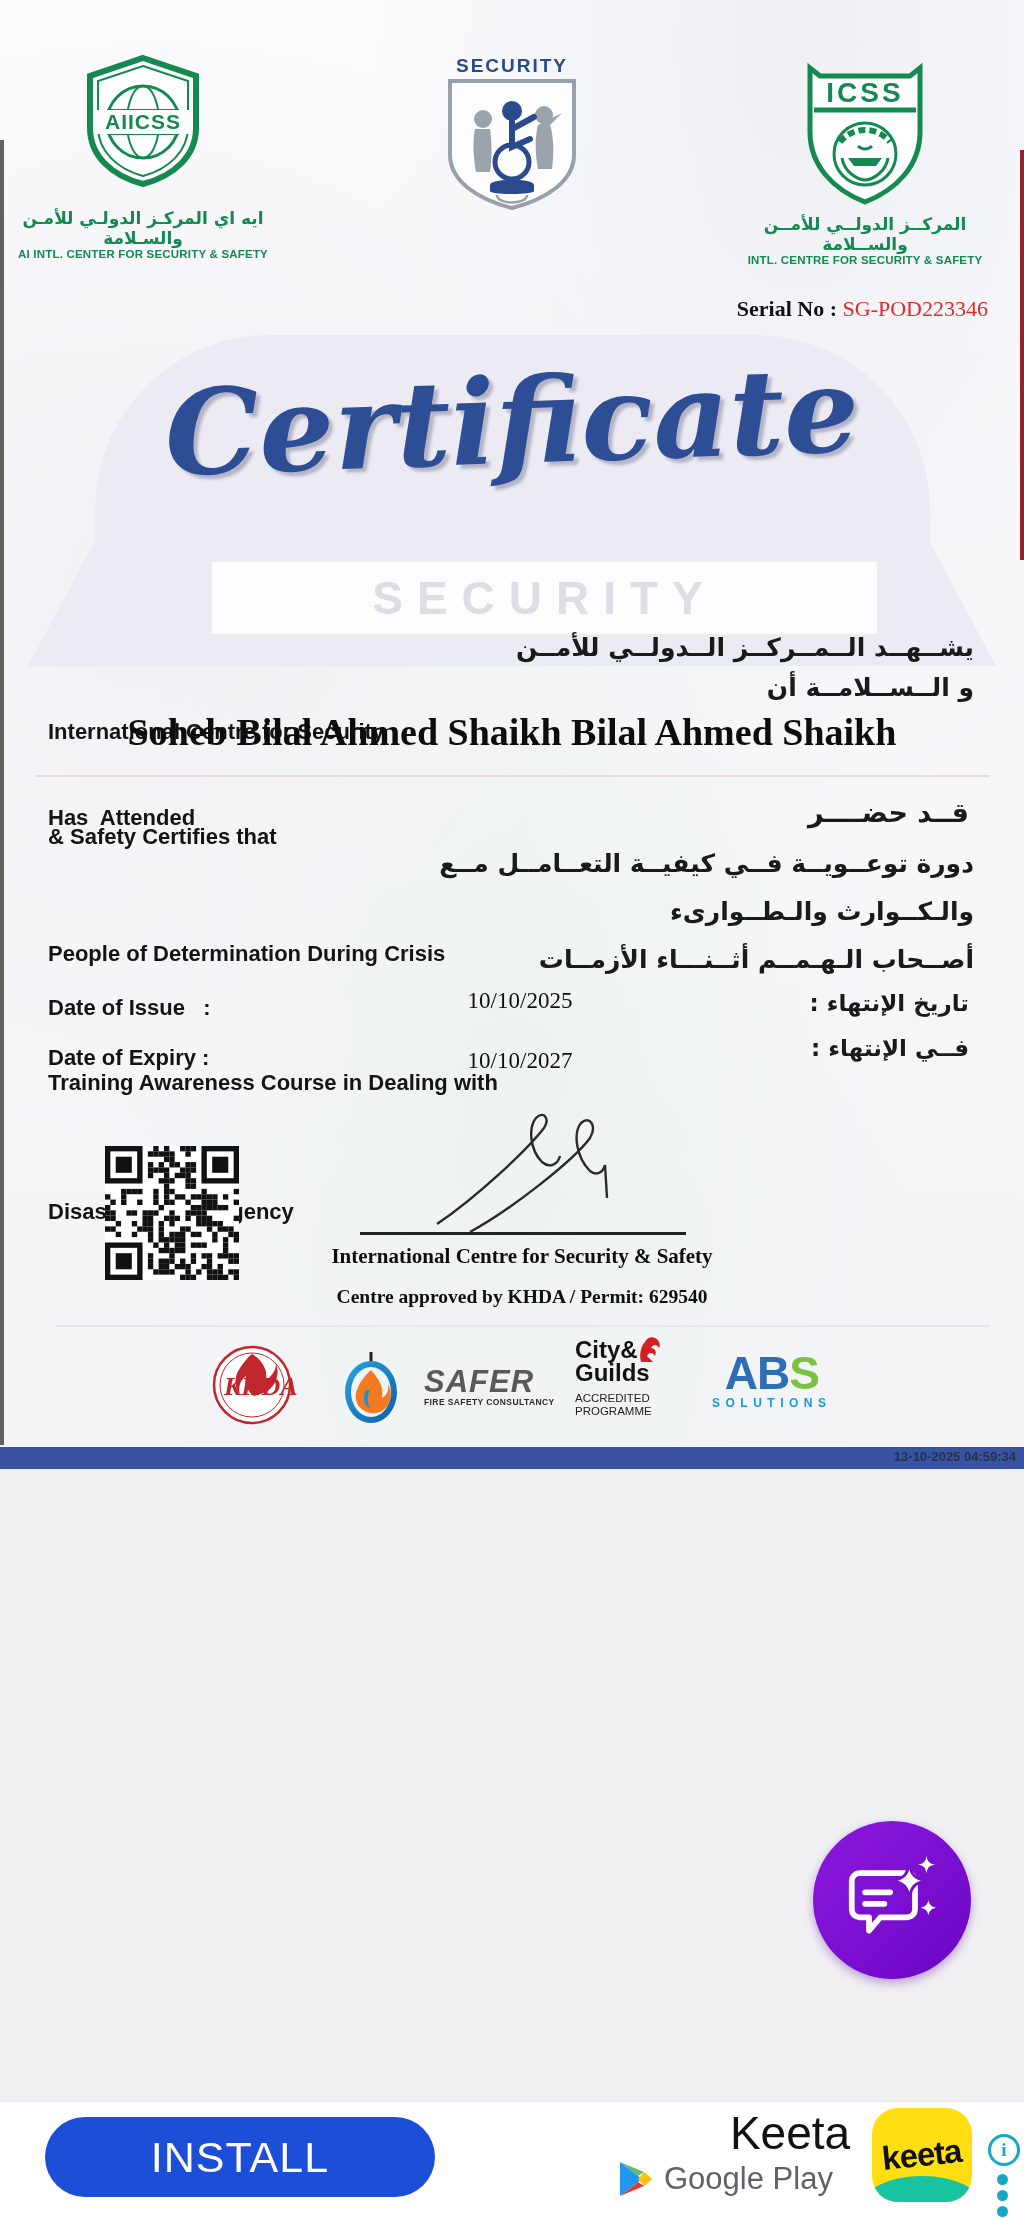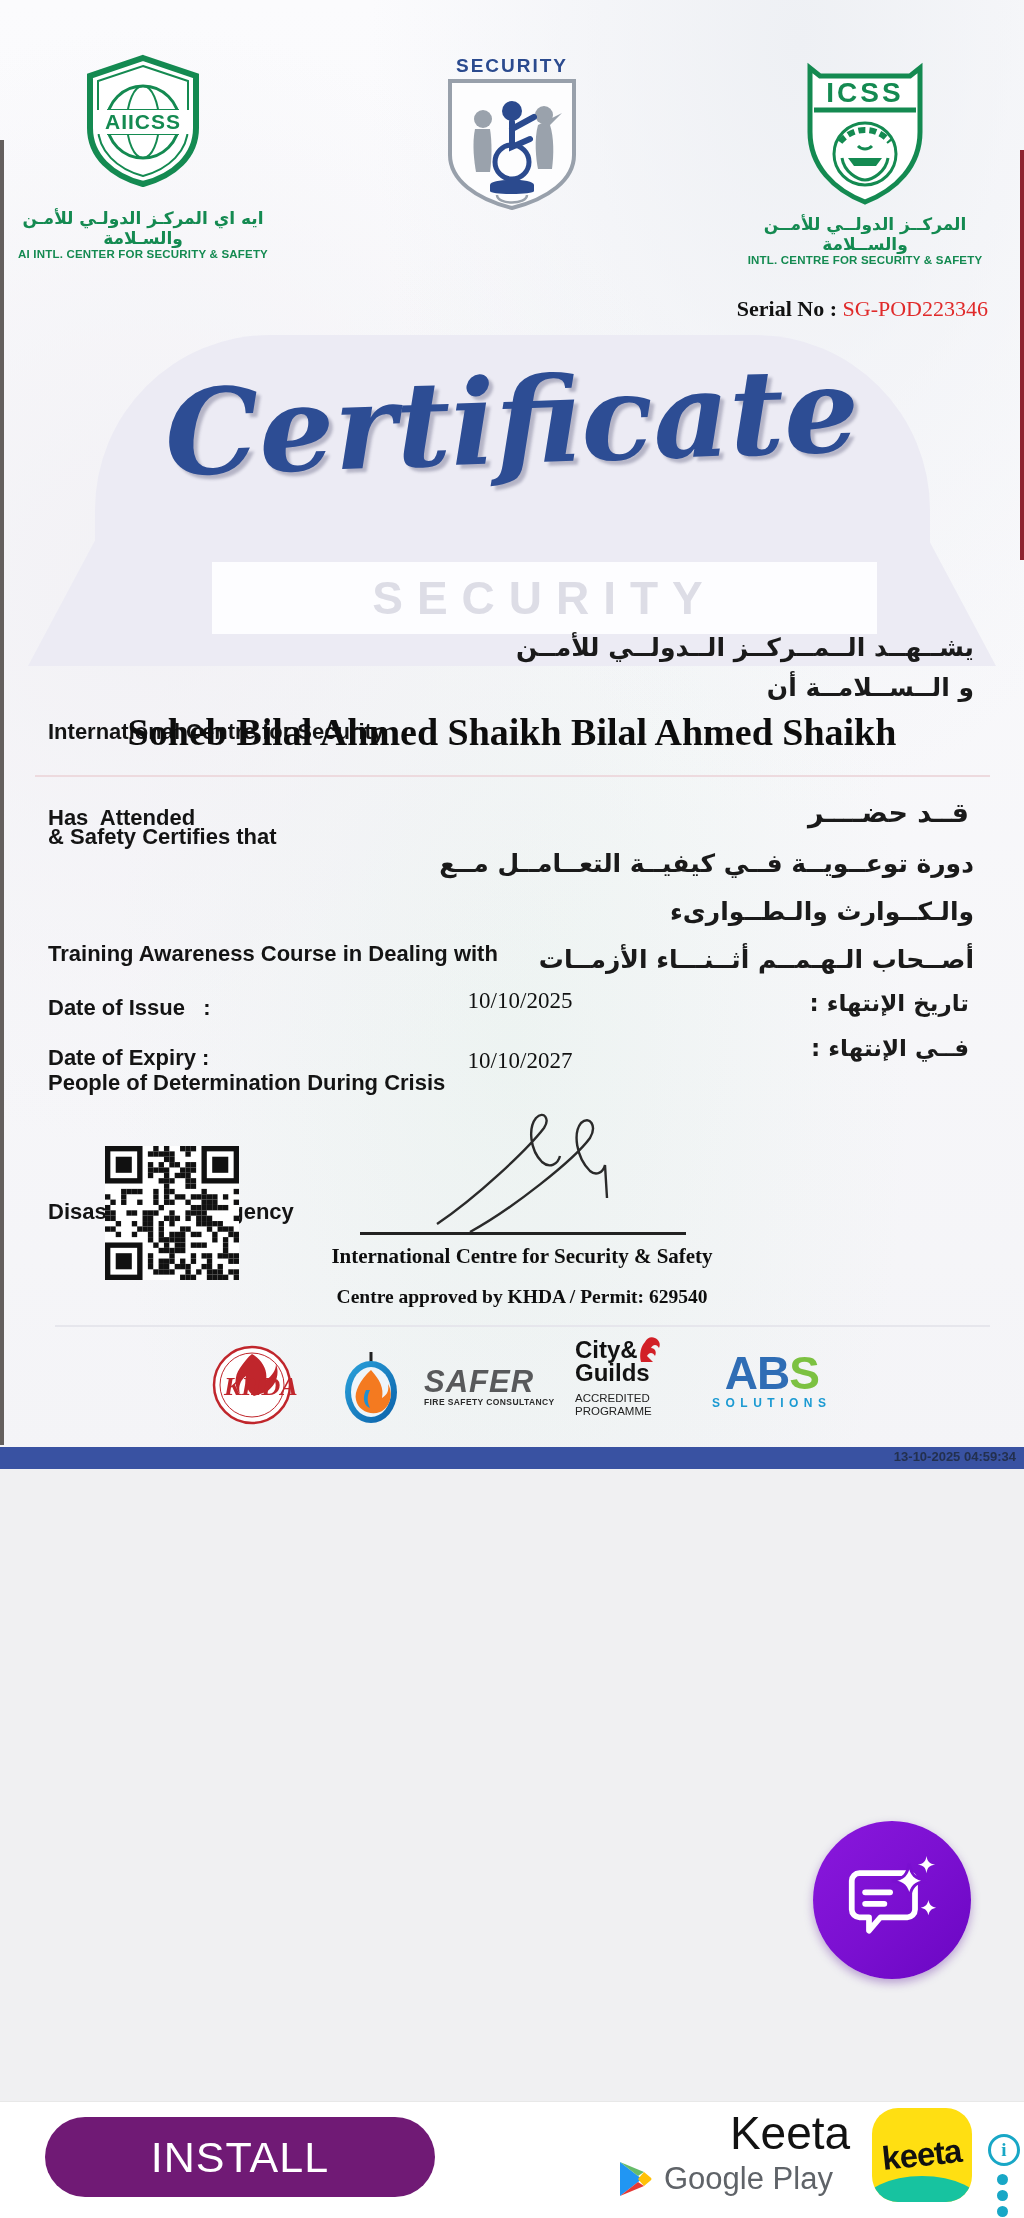--- a/index.html
+++ b/index.html
@@ -51,21 +51,21 @@
   
   .blue-band{left:0;top:1447px;width:1024px;height:22px;background:#3952a2;}
   .timestamp{position:absolute;right:8px;top:2px;font-size:13px;font-weight:bold;color:#23304e;}
   
   .fab{left:813px;top:1821px;width:158px;height:158px;border-radius:50%;
     background:linear-gradient(135deg,#8a18dd 0%,#7a0fd0 55%,#6a06c2 100%);
     box-shadow:0 4px 10px rgba(80,10,150,.35);display:flex;align-items:center;justify-content:center;}
   
   .banner{left:0;top:2101px;width:1024px;height:117px;background:#ffffff;border-top:1px solid #e8e8e8;}
   .install-btn{position:absolute;left:45px;top:15px;width:390px;height:80px;border-radius:40px;
-    background:#701a75;color:#fff;font-size:43px;letter-spacing:1px;border:none;
+    background:#1d4ed8;color:#fff;font-size:43px;letter-spacing:1px;border:none;
     display:flex;align-items:center;justify-content:center;font-family:"Liberation Sans",sans-serif;}
   .keeta-name{position:absolute;left:700px;top:4px;width:180px;text-align:center;font-size:46px;color:#121212;}
   .gplay{position:absolute;left:618px;top:58px;display:flex;align-items:center;gap:12px;}
   .gplay-text{font-size:31px;color:#5f6368;}
   .keeta-icon{position:absolute;left:872px;top:6px;width:100px;height:94px;border-radius:26px;
     background:#ffdf12;overflow:hidden;display:flex;align-items:center;justify-content:center;}
   .keeta-green{position:absolute;left:-10px;bottom:-34px;width:120px;height:60px;background:#17c3a0;border-radius:50% 50% 0 0;}
   .keeta-script{position:relative;font-weight:bold;font-size:33px;color:#111;transform:rotate(-6deg);letter-spacing:-1px;}
   .white-strip{position:absolute;right:0;top:28px;width:42px;height:89px;background:#fff;}
   .info-circle{position:absolute;left:6px;top:4px;width:26px;height:26px;border-radius:50%;
@@ -150,22 +150,22 @@
       <div>و الــســلامــة أن</div>
     </div>
 
     <div class="abs name">Soheb Bilal Ahmed Shaikh Bilal Ahmed Shaikh</div>
     <div class="abs divider" style="left:35px;top:775px;width:955px;"></div>
 
     <div class="abs en-b" style="left:48px;top:800px;">Has  Attended</div>
     <div class="abs ar-b" dir="rtl" style="right:55px;top:793px;font-size:27px;">قــد حضــــر</div>
 
     <div class="abs en-b" style="left:48px;top:846px;line-height:43px;width:460px;">
+      <div>People of Determination During Crisis</div>
       <div>Training Awareness Course in Dealing with</div>
-      <div>People of Determination During Crisis</div>
       <div>Disasters &amp; Emergency</div>
     </div>
     <div class="abs ar-b" dir="rtl" style="right:50px;top:840px;font-size:25px;line-height:48px;">
       <div>دورة توعــويــة فــي كيفيــة التعــامــل مــع</div>
       <div>والـكــوارث والـطــوارىء</div>
       <div>أصــحاب الـهـمــم أثــنـــاء الأزمــات</div>
     </div>
 
     <div class="abs en-b" style="left:48px;top:990px;">Date of Issue   :</div>
     <div class="abs date-val" style="left:380px;top:988px;width:280px;">10/10/2025</div>

